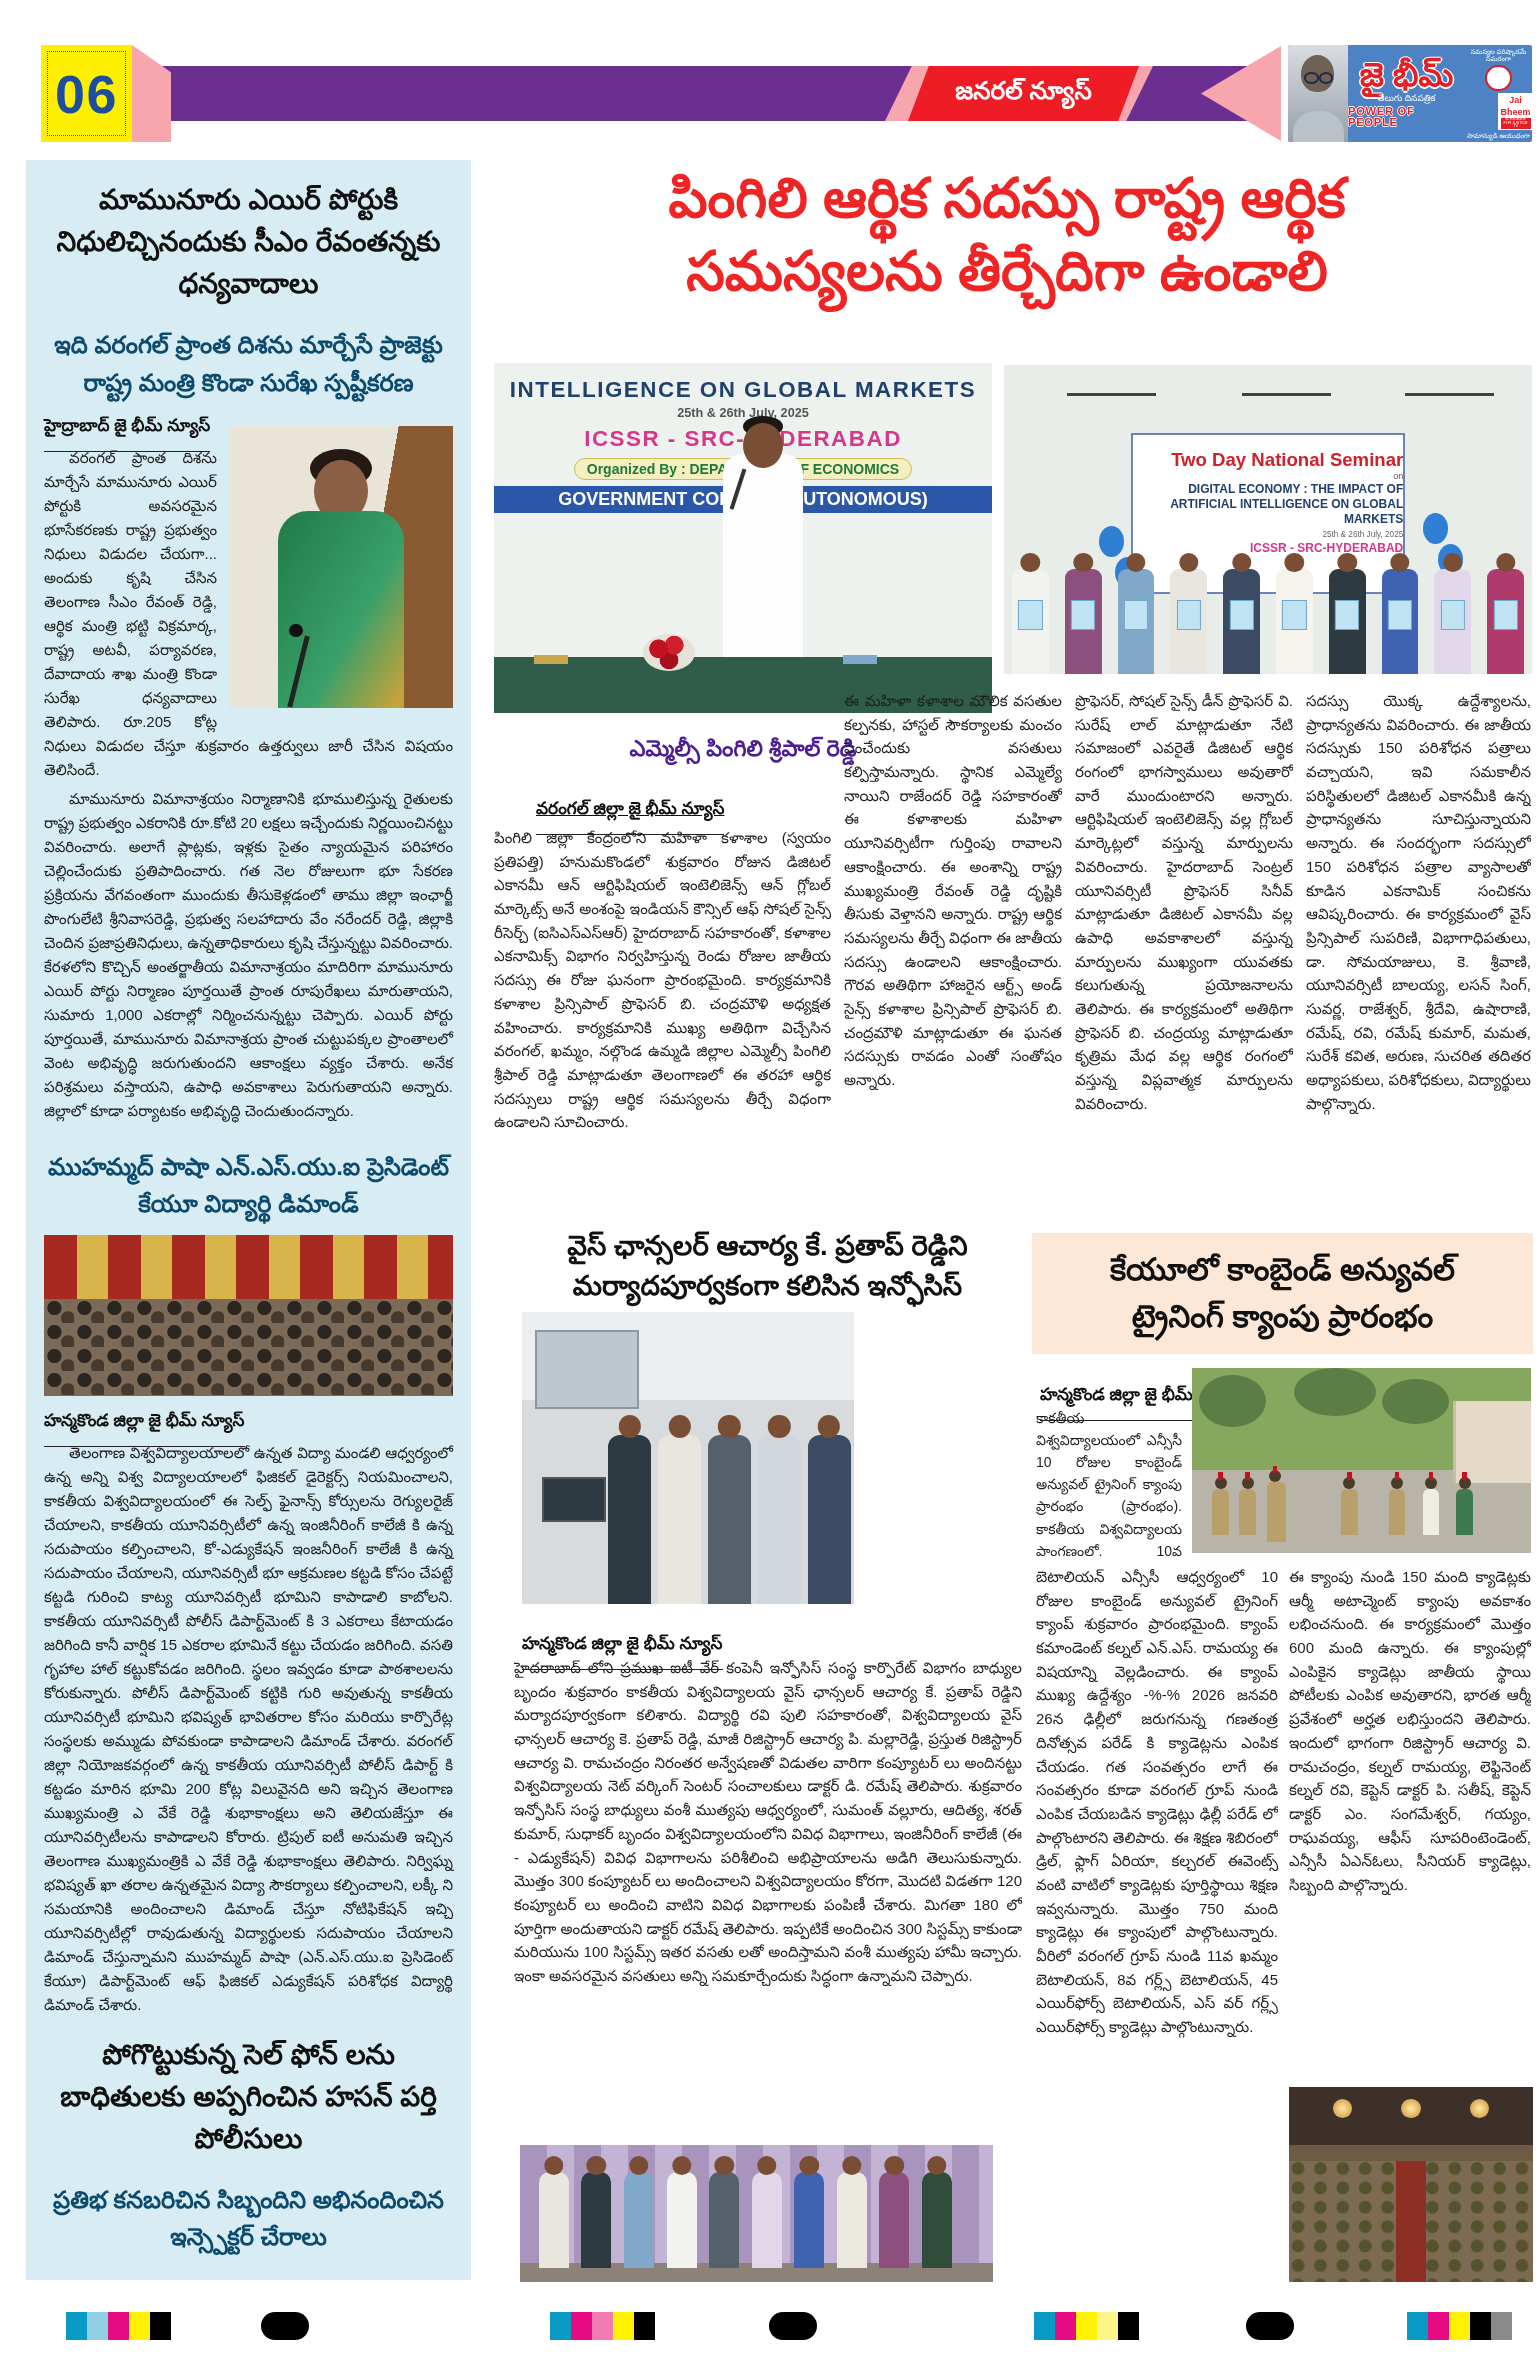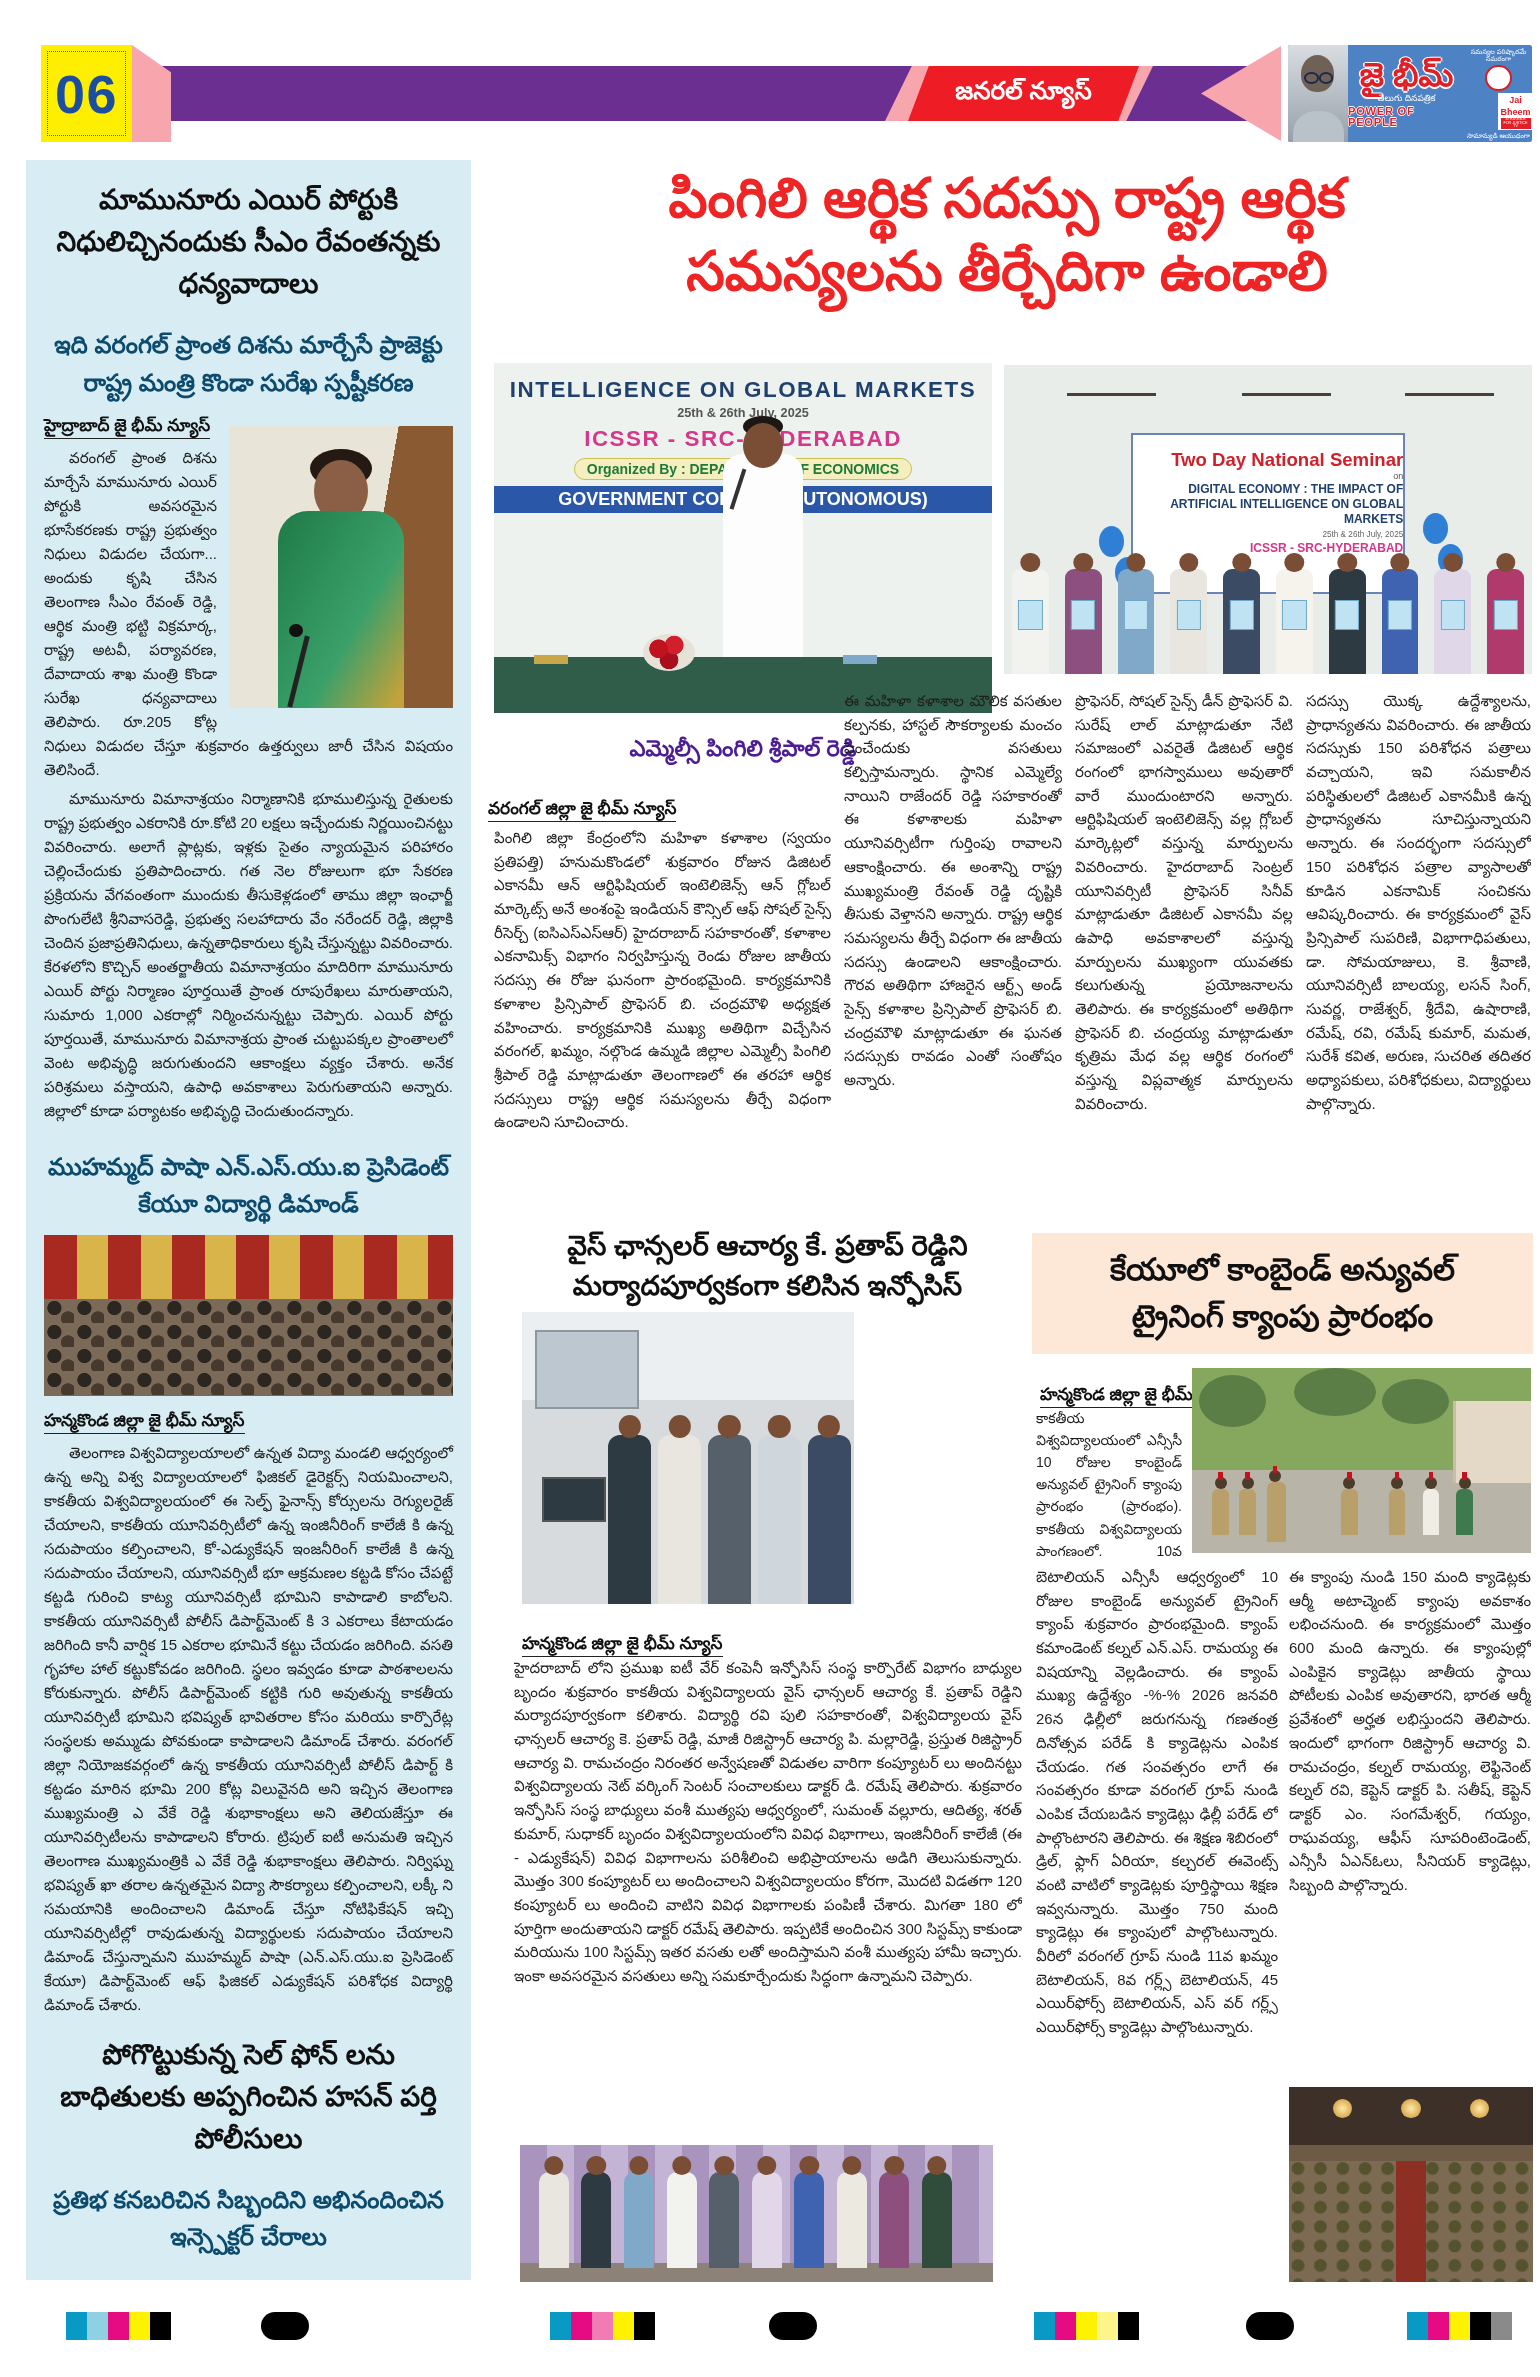--- a/index.html
+++ b/index.html
@@ -52,21 +52,21 @@
   
   .lead-head{position:absolute;left:481px;top:162px;width:1052px;text-align:center;color:#ee2524;
              font-weight:bold;font-size:55px;line-height:1.32;}
 
   
   .leftbox{position:absolute;left:26px;top:160px;width:445px;height:2120px;background:#d8edf3;
            padding:19.4px 18px;box-sizing:border-box;overflow:hidden;}
   .art-h{font-size:28px;font-weight:bold;text-align:center;line-height:1.5;color:#111;}
   .art-sub{font-size:24px;font-weight:bold;text-align:center;color:#0c4a6e;line-height:1.55;margin-top:21px;}
   .byline{font-size:17px;font-weight:bold;color:#111;margin:15px 0 7.5px 0;}
-  .byline span{border-bottom:1.5px solid #222;padding-bottom:3px;}
+  .byline span{border-bottom:1.5px solid #222;padding-bottom:16px;}
   .body-t{font-size:15px;line-height:1.6;text-align:justify;color:#1c1c1c;}
   .body-t p{margin:0 0 4.5px 0;text-indent:25px;}
   .clearfix::after{content:"";display:block;clear:both;}
 
   .ph{position:relative;overflow:hidden;background:#9a9a9a;}
   .ph-r{float:right;margin:0 0 6px 12px;}
 
   
   .minister{background:linear-gradient(100deg,#e9e4d8 0 62%,#8a5a33 62% 100%);}
   .minister .head{position:absolute;left:38%;top:12%;width:24%;height:22%;border-radius:50%;background:#8a5f46;}
@@ -293,21 +293,21 @@
       <div class="person" style="background:#e8e6df;"></div>
       <div class="person" style="background:#3b4b63;"></div>
       <div class="person" style="background:#f5f3ec;"></div>
       <div class="person" style="background:#2e3a42;"></div>
       <div class="person" style="background:#3f63b0;"></div>
       <div class="person" style="background:#e0d7e8;"></div>
       <div class="person" style="background:#b03a6b;"></div>
     </div>
   </div>
 
-  <div class="abs byline" style="left:488px;top:784px;"><span>వరంగల్ జిల్లా జై భీమ్ న్యూస్</span></div>
+  <div class="abs byline" style="left:536px;top:784px;text-decoration:underline;"><span>వరంగల్ జిల్లా జై భీమ్ న్యూస్</span></div>
   <div class="abs col-t" style="left:494px;top:826px;width:337px;height:355px;">పింగిలి జిల్లా కేంద్రంలోని మహిళా కళాశాల (స్వయం ప్రతిపత్తి) హనుమకొండలో శుక్రవారం రోజున డిజిటల్ ఎకానమీ ఆన్ ఆర్టిఫిషియల్ ఇంటెలిజెన్స్ ఆన్ గ్లోబల్ మార్కెట్స్ అనే అంశంపై ఇండియన్ కౌన్సిల్ ఆఫ్ సోషల్ సైన్స్ రీసెర్చ్ (ఐసిఎస్ఎస్ఆర్) హైదరాబాద్ సహకారంతో, కళాశాల ఎకనామిక్స్ విభాగం నిర్వహిస్తున్న రెండు రోజుల జాతీయ సదస్సు ఈ రోజు ఘనంగా ప్రారంభమైంది. కార్యక్రమానికి కళాశాల ప్రిన్సిపాల్ ప్రొఫెసర్ బి. చంద్రమౌళి అధ్యక్షత వహించారు. కార్యక్రమానికి ముఖ్య అతిథిగా విచ్చేసిన వరంగల్, ఖమ్మం, నల్గొండ ఉమ్మడి జిల్లాల ఎమ్మెల్సీ పింగిలి శ్రీపాల్ రెడ్డి మాట్లాడుతూ తెలంగాణలో ఈ తరహా ఆర్థిక సదస్సులు రాష్ట్ర ఆర్థిక సమస్యలను తీర్చే విధంగా ఉండాలని సూచించారు.</div>
   <div class="abs col-t" style="left:844px;top:689px;width:218px;height:492px;">ఈ మహిళా కళాశాల మౌలిక వసతుల కల్పనకు, హాస్టల్ సౌకర్యాలకు మంచం పెంచేందుకు వసతులు కల్పిస్తామన్నారు. స్థానిక ఎమ్మెల్యే నాయిని రాజేందర్ రెడ్డి సహకారంతో ఈ కళాశాలకు మహిళా యూనివర్సిటీగా గుర్తింపు రావాలని ఆకాంక్షించారు. ఈ అంశాన్ని రాష్ట్ర ముఖ్యమంత్రి రేవంత్ రెడ్డి దృష్టికి తీసుకు వెళ్తానని అన్నారు. రాష్ట్ర ఆర్థిక సమస్యలను తీర్చే విధంగా ఈ జాతీయ సదస్సు ఉండాలని ఆకాంక్షించారు. గౌరవ అతిథిగా హాజరైన ఆర్ట్స్ అండ్ సైన్స్ కళాశాల ప్రిన్సిపాల్ ప్రొఫెసర్ బి. చంద్రమౌళి మాట్లాడుతూ ఈ ఘనత సదస్సుకు రావడం ఎంతో సంతోషం అన్నారు.</div>
   <div class="abs col-t" style="left:1075px;top:689px;width:218px;height:492px;">ప్రొఫెసర్, సోషల్ సైన్స్ డీన్ ప్రొఫెసర్ వి. సురేష్ లాల్ మాట్లాడుతూ నేటి సమాజంలో ఎవరైతే డిజిటల్ ఆర్థిక రంగంలో భాగస్వాములు అవుతారో వారే ముందుంటారని అన్నారు. ఆర్టిఫిషియల్ ఇంటెలిజెన్స్ వల్ల గ్లోబల్ మార్కెట్లలో వస్తున్న మార్పులను వివరించారు. హైదరాబాద్ సెంట్రల్ యూనివర్సిటీ ప్రొఫెసర్ సినీవ్ మాట్లాడుతూ డిజిటల్ ఎకానమీ వల్ల ఉపాధి అవకాశాలలో వస్తున్న మార్పులను ముఖ్యంగా యువతకు కలుగుతున్న ప్రయోజనాలను తెలిపారు. ఈ కార్యక్రమంలో అతిథిగా ప్రొఫెసర్ బి. చంద్రయ్య మాట్లాడుతూ కృత్రిమ మేధ వల్ల ఆర్థిక రంగంలో వస్తున్న విప్లవాత్మక మార్పులను వివరించారు.</div>
   <div class="abs col-t" style="left:1306px;top:689px;width:225px;height:492px;">సదస్సు యొక్క ఉద్దేశ్యాలను, ప్రాధాన్యతను వివరించారు. ఈ జాతీయ సదస్సుకు 150 పరిశోధన పత్రాలు వచ్చాయని, ఇవి సమకాలీన పరిస్థితులలో డిజిటల్ ఎకానమీకి ఉన్న ప్రాధాన్యతను సూచిస్తున్నాయని అన్నారు. ఈ సందర్భంగా సదస్సులో 150 పరిశోధన పత్రాల వ్యాసాలతో కూడిన ఎకనామిక్ సంచికను ఆవిష్కరించారు. ఈ కార్యక్రమంలో వైస్ ప్రిన్సిపాల్ సుపరిణి, విభాగాధిపతులు, డా. సోమయాజులు, కె. శ్రీవాణి, యూనివర్సిటీ బాలయ్య, లసన్ సింగ్, సువర్ణ, రాజేశ్వర్, శ్రీదేవి, ఉషారాణి, రమేష్, రవి, రమేష్ కుమార్, మమత, సురేశ్ కవిత, అరుణ, సుచరిత తదితర అధ్యాపకులు, పరిశోధకులు, విద్యార్థులు పాల్గొన్నారు.</div>
 
   <div class="abs mid-h" style="left:514px;top:1226px;width:507px;font-size:27.6px;line-height:1.45;">
     <div>వైస్ ఛాన్సలర్ ఆచార్య కే. ప్రతాప్ రెడ్డిని</div>
     <div>మర్యాదపూర్వకంగా కలిసిన ఇన్ఫోసిస్ ప్రతినిధులు</div>
   </div>
   <div class="abs ph inf" style="left:522px;top:1312px;width:332px;height:292px;">

